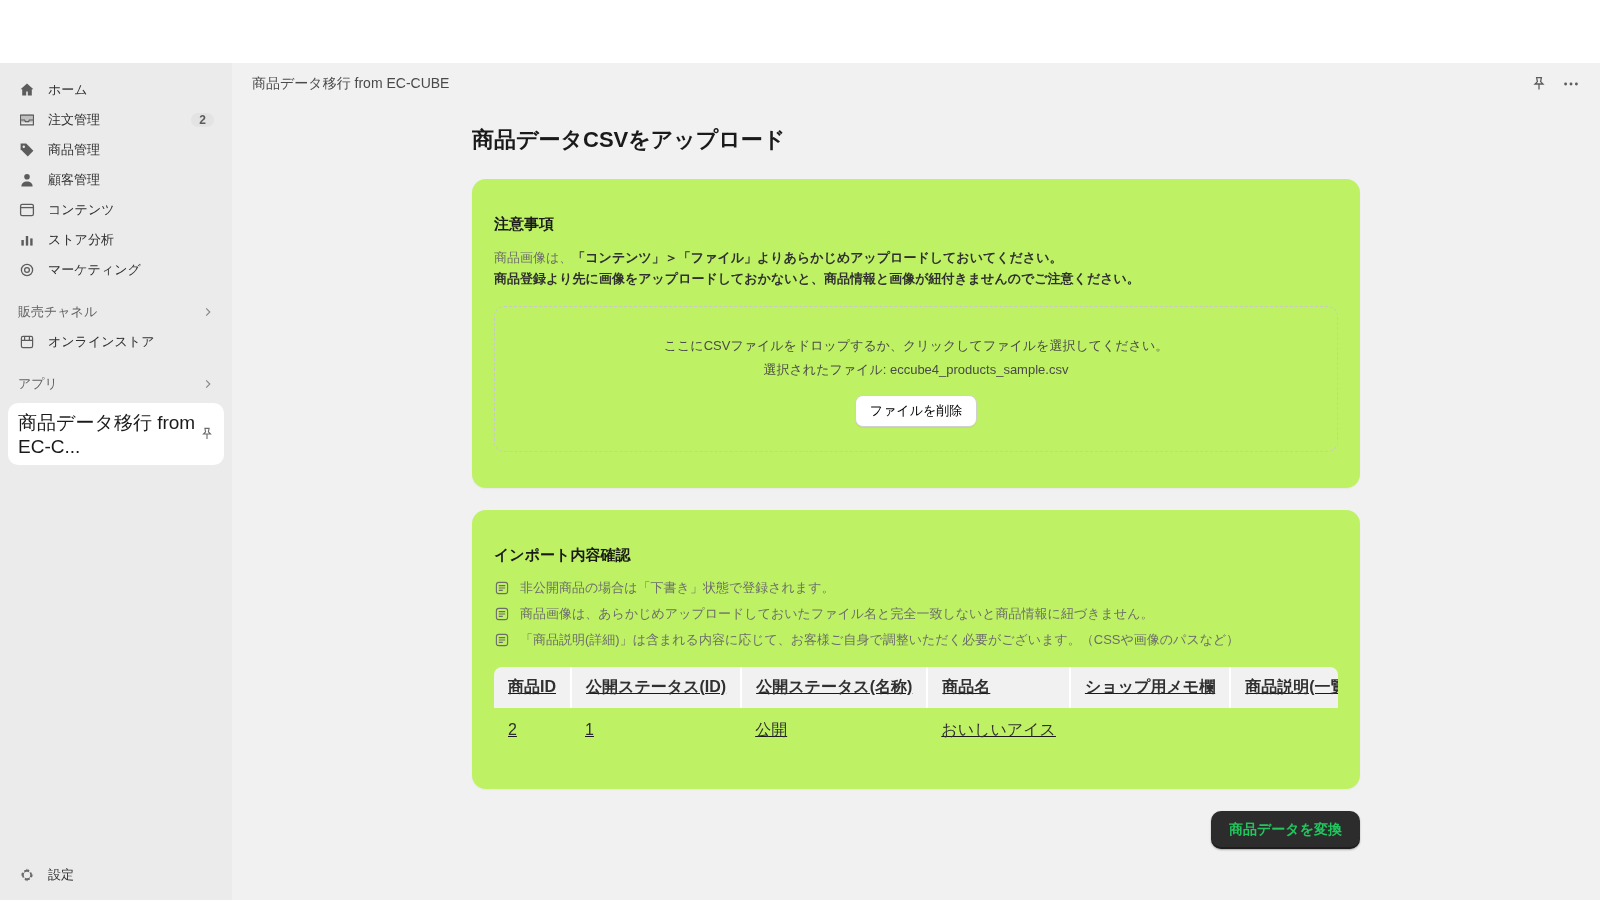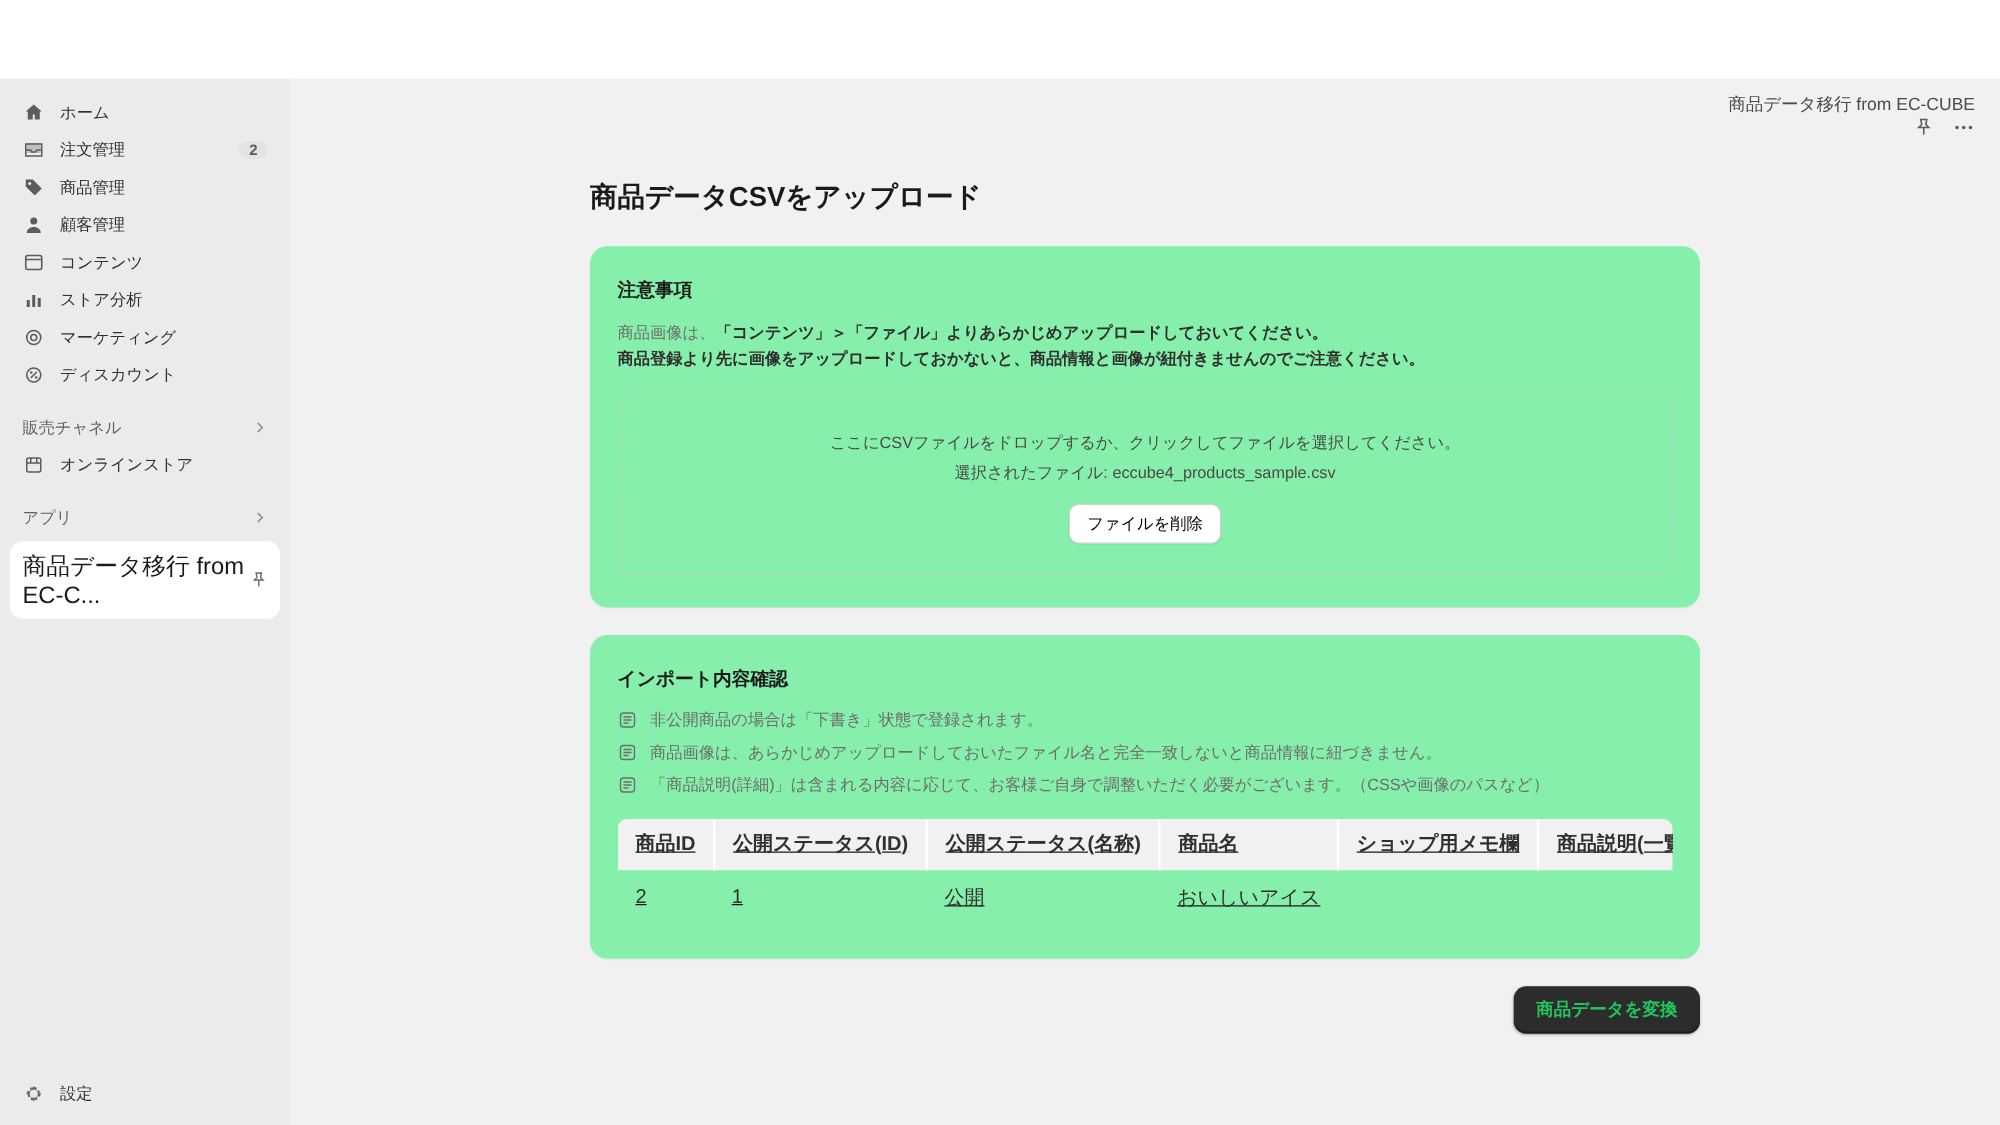--- a/index.html
+++ b/index.html
@@ -18,29 +18,29 @@
 .nav-section-header { display: flex; align-items: center; justify-content: space-between; padding: 6px 10px; margin-top: 12px; color: #616161; font-size: 13px; cursor: pointer; gap: 44px; }
 .nav-section-header .chevron { color: #8a8a8a; }
 .app-pill { display: flex; align-items: center; justify-content: space-between; background: #fff; border-radius: 10px; padding: 7px 10px; margin-top: 4px; font-weight: 500; font-size: 19px; cursor: pointer; }
 .app-pill .pin { color: #6b6b6b; }
 .sidebar-spacer { flex: 1; }
 .settings-item { display: flex; align-items: center; gap: 12px; padding: 8px 10px; cursor: pointer; color: #303030; font-weight: 500; font-size: 13px; }
 .settings-item .nav-icon { width: 18px; height: 18px; display: flex; align-items: center; justify-content: center; color: #5c5c5c; }
 
 
 .main { flex: 1; display: flex; flex-direction: column; overflow: auto; }
-.page-header { display: flex; align-items: flex-end; justify-content: space-between; padding: 12px 20px; flex-direction: column; }
+.page-header { display: flex; align-items: flex-start; justify-content: space-between; padding: 12px 20px; }
 .page-header .title { color: #4a4a4a; font-size: 14px; font-weight: 400; }
 .page-header .actions { display: flex; gap: 14px; align-items: center; color: #5c5c5c; }
 .page-header .action-icon { cursor: pointer; width: 18px; height: 18px; display: flex; align-items: center; justify-content: center; }
 
 .content { max-width: 920px; margin: 0 auto; width: 100%; padding: 0 16px 40px 16px; }
 .page-title { font-size: 22px; font-weight: 700; margin: 20px 0 24px 0; }
 
-.card { background: #86efac; border-radius: 14px; padding: 26px 22px; margin-bottom: 22px; box-shadow: 0 1px 2px rgba(0,0,0,0.04); }
+.card { background: #bef264; border-radius: 14px; padding: 36px 22px; margin-bottom: 22px; box-shadow: 0 1px 2px rgba(0,0,0,0.04); }
 .card h2 { font-size: 15px; font-weight: 700; margin-bottom: 14px; }
 
 .notice-text { font-size: 13px; color: #303030; line-height: 1.6; }
 .notice-text .light { color: #6d6d6d; font-weight: 400; }
 .notice-text .bold { font-weight: 600; }
 
 .dropzone { border: 1px dashed #c9c9c9; border-radius: 10px; padding: 24px 16px; margin-top: 16px; text-align: center; color: #4a4a4a; font-size: 13px; }
 .dropzone .line { margin: 6px 0; }
 .dropzone .delete-btn { display: inline-block; margin-top: 10px; padding: 6px 14px; border: 1px solid #d0d0d0; border-radius: 8px; background: #fff; cursor: pointer; font-size: 13px; font-weight: 500; box-shadow: 0 1px 1px rgba(0,0,0,0.05); }
 
@@ -132,29 +132,20 @@
     <div class="nav-item">
       <span class="nav-icon">
         <svg width="16" height="16" viewBox="0 0 20 20" fill="none" stroke="currentColor" stroke-width="1.6">
             <circle cx="10" cy="10" r="7"></circle>
             <circle cx="10" cy="10" r="3"></circle>
           </svg>
       </span>
       <span class="nav-label">マーケティング</span>
     </div>
 
-    <div class="nav-item">
-      <span class="nav-icon">
-        <svg width="16" height="16" viewBox="0 0 20 20" fill="none" stroke="currentColor" stroke-width="1.6">
-            <circle cx="10" cy="10" r="7"></circle>
-            <path d="M7 13l6-6M7.5 8a.5.5 0 100-1 .5.5 0 000 1zm5 5a.5.5 0 100-1 .5.5 0 000 1z" fill="currentColor"></path>
-          </svg>
-      </span>
-      <span class="nav-label">ディスカウント</span>
-    </div>
 
     <div class="nav-section-header">
       <span>販売チャネル</span>
       <span class="chevron">
         <svg width="12" height="12" viewBox="0 0 20 20" fill="none" stroke="currentColor" stroke-width="2">
             <path d="M7 4l6 6-6 6"></path>
           </svg>
       </span>
     </div>
 

